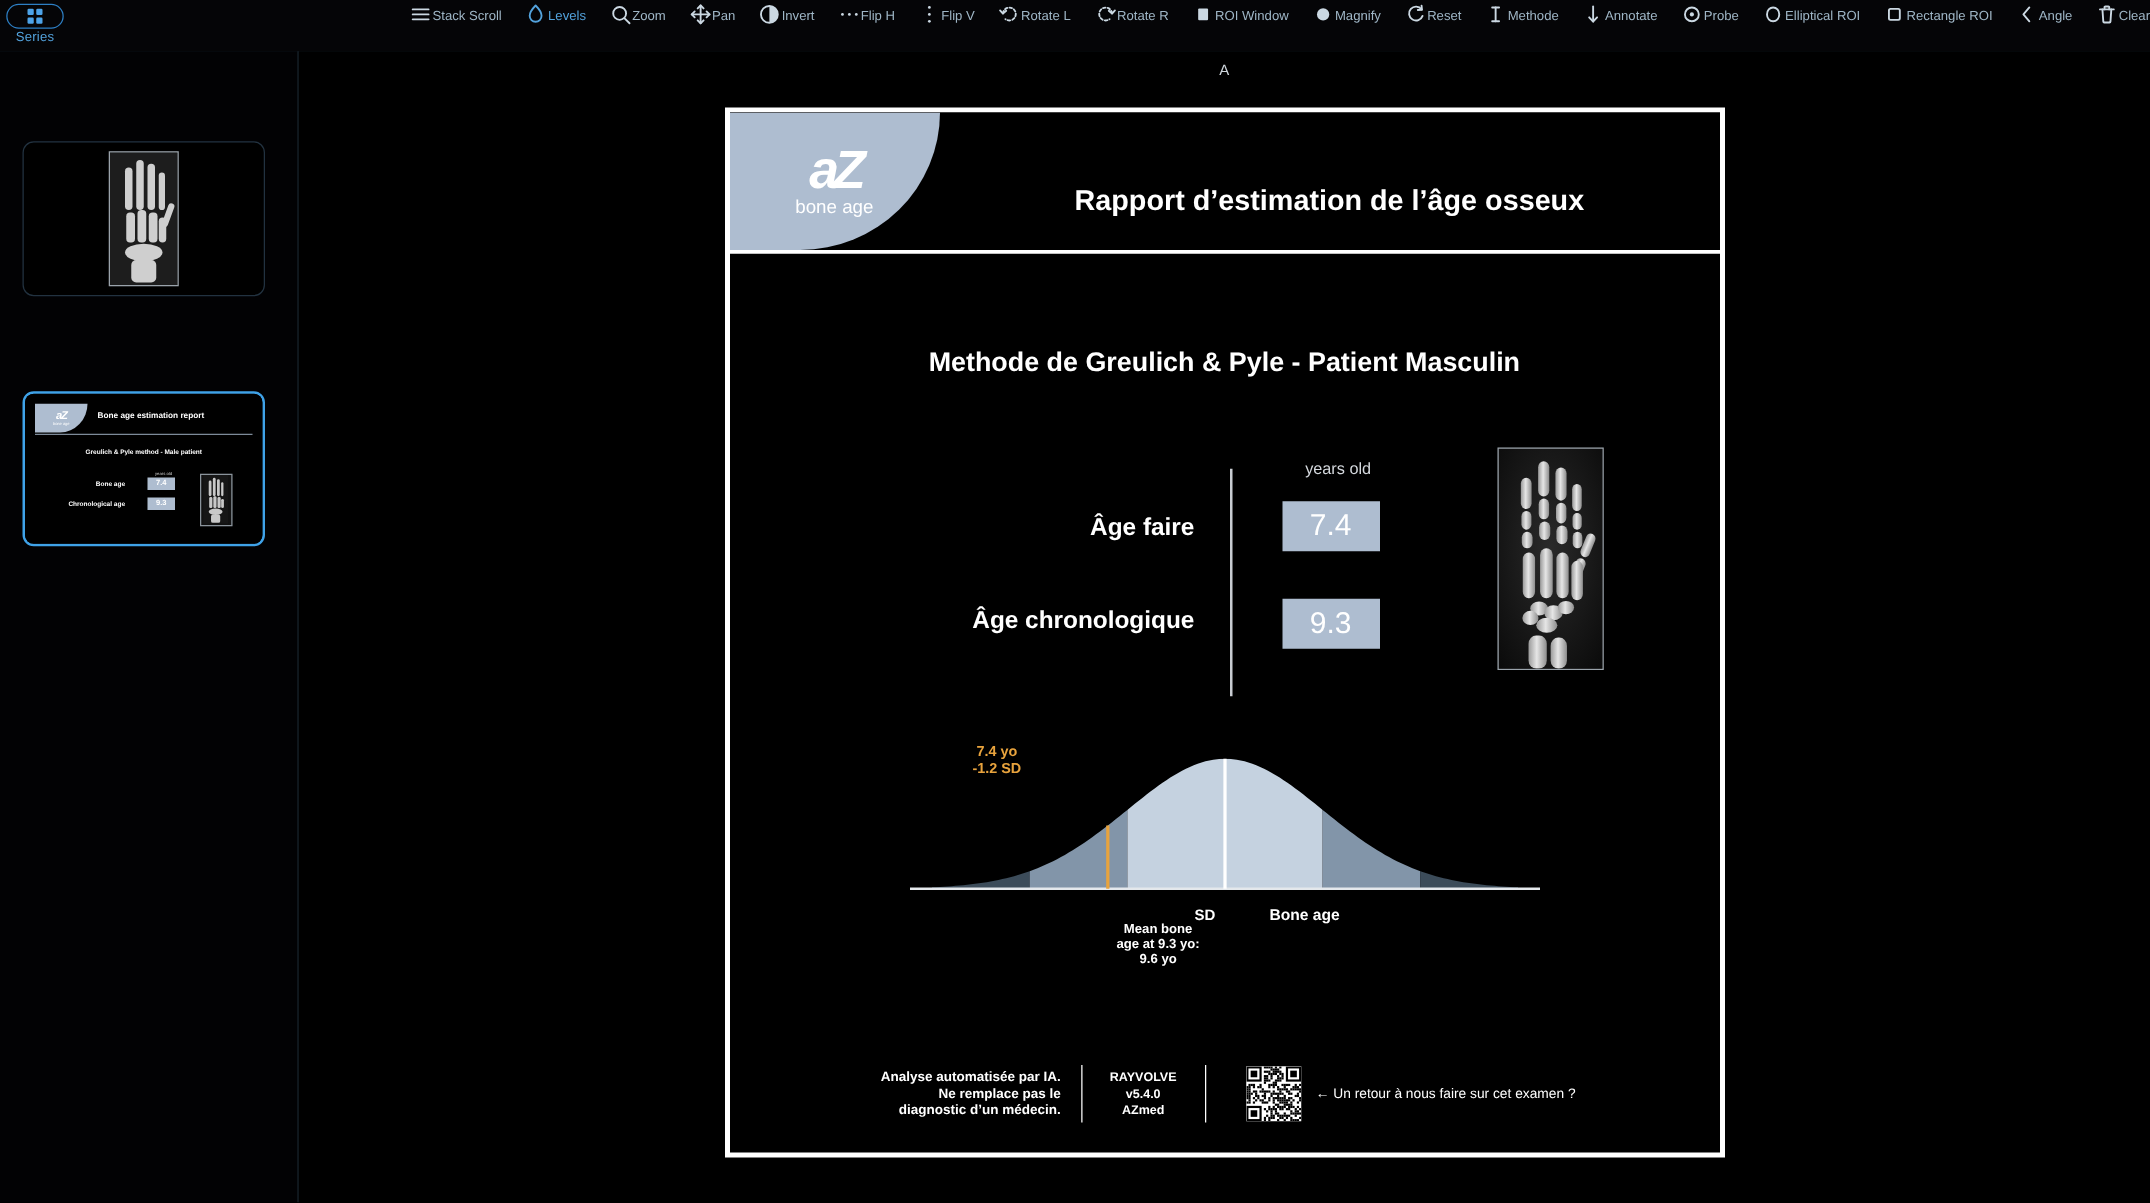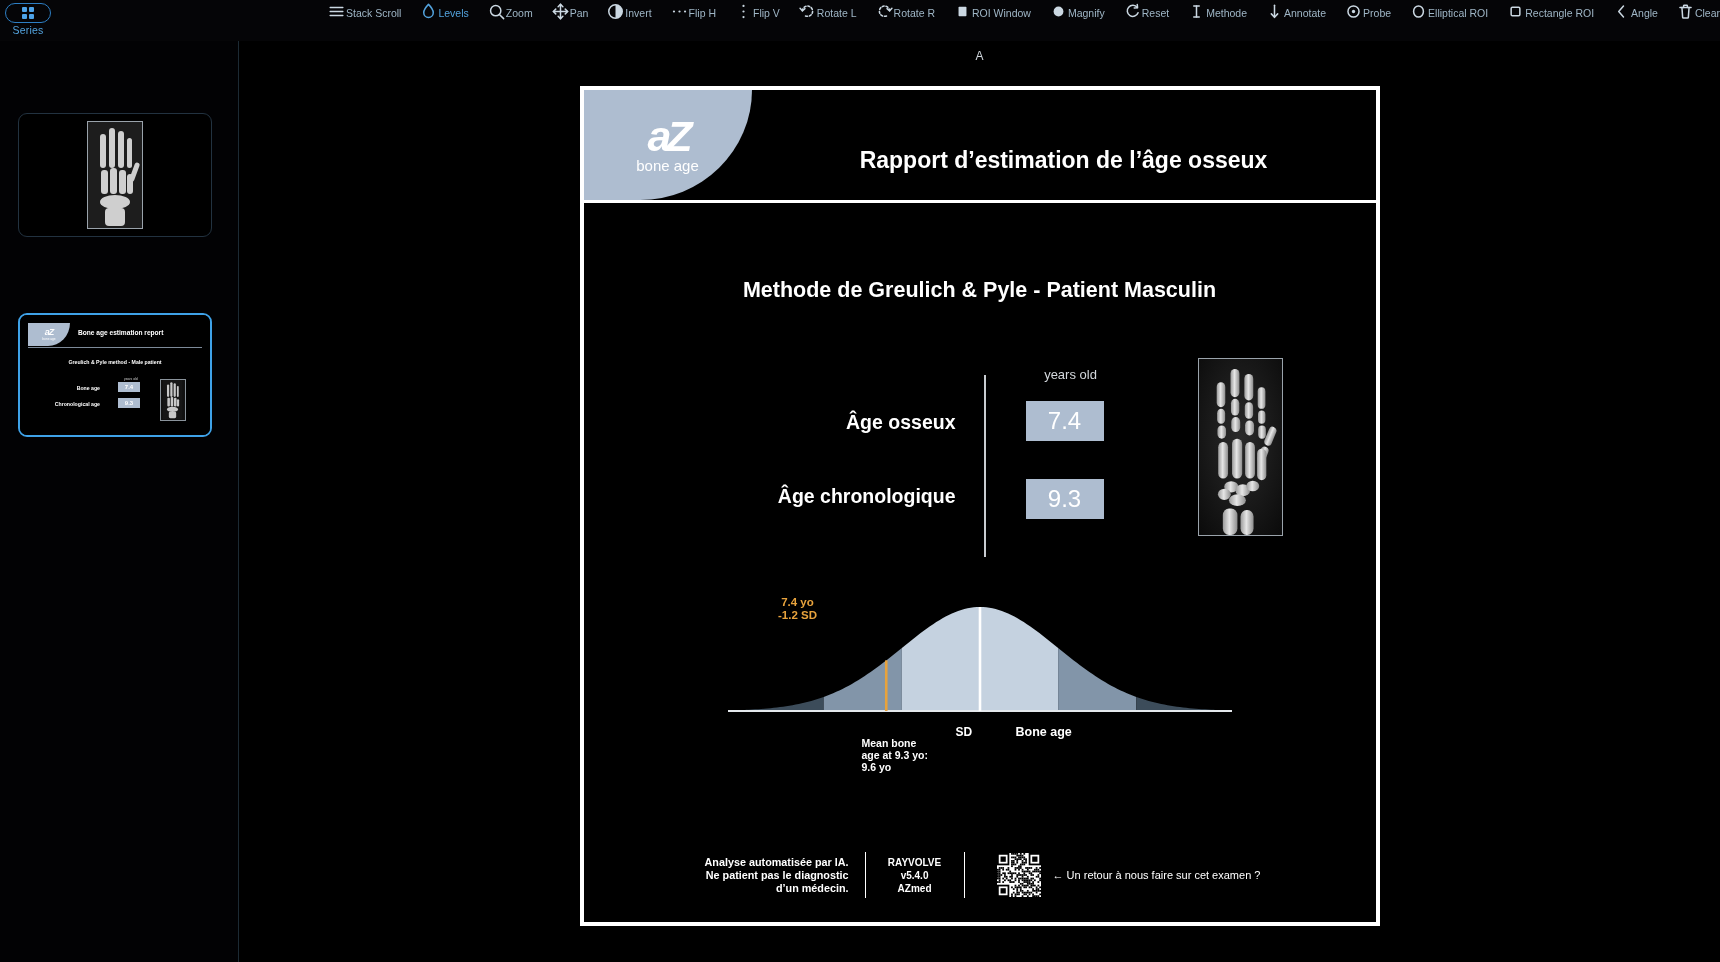--- a/index.html
+++ b/index.html
@@ -125,21 +125,21 @@
   }
 
   
   .curve-wrap{position:absolute;left:0;right:0;top:390px;height:200px;}
   .curve-svg{position:absolute;left:50%;transform:translateX(-50%);top:0;}
   .c-ann{position:absolute;color:#e8a33d;font-size:11.5px;font-weight:bold;text-align:center;line-height:13px;}
   .c-ann.a1{left:169px;top:3px;width:90px;}
   .c-lbl{position:absolute;color:#fff;font-weight:bold;}
   .c-sd{left:372px;top:132px;font-size:12px;}
   .c-ba{left:432px;top:132px;font-size:12.5px;}
-  .c-mean{left:278px;top:144px;width:130px;text-align:left;font-size:10.5px;line-height:12px;}
+  .c-mean{left:278px;top:144px;width:130px;text-align:center;font-size:10.5px;line-height:12px;}
 
   
   .rep-footer{
     position:absolute;left:0;right:0;bottom:24px;height:56px;
     display:flex;align-items:center;justify-content:center;gap:0px;
   }
   .f-disc{font-size:10.8px;font-weight:bold;color:#fff;text-align:right;line-height:13px;width:150px;}
   .f-sep{width:1px;height:46px;background:#fff;margin:0 16px;}
   .f-ver{font-size:10px;font-weight:bold;color:#fff;text-align:center;line-height:13px;width:66px;}
   .qr{width:44px;height:44px;background:#fff;margin-left:16px;position:relative;overflow:hidden;}
@@ -425,21 +425,21 @@
       <div class="rep-title">Rapport d’estimation de l’âge osseux</div>
     </div>
 
     <div class="rep-body">
 
       <div class="method">Methode de Greulich &amp; Pyle - Patient Masculin</div>
 
       <div class="ages">
         <div class="ages-divider"></div>
 
-        <div class="age-label l1">Âge osseux</div>
+        <div class="age-label l1">Âge faire</div>
         <div class="age-label l2">Âge chronologique</div>
 
         <div class="yearsold">years old</div>
         <div class="age-box b1">7.4</div>
         <div class="age-box b2">9.3</div>
 
         <div class="hand-xray">
           <svg width="83" height="176" viewBox="0 0 54 106" preserveAspectRatio="none">
             <defs>
               <radialGradient id="bg" cx="50%" cy="45%" r="75%">
@@ -511,21 +511,21 @@
         <div class="c-lbl c-sd">SD</div>
         <div class="c-lbl c-ba">Bone age</div>
         <div class="c-lbl c-mean">
           <span>Mean bone</span><br>
           <span>age at 9.3 yo:</span><br>
           <span>9.6 yo</span>
         </div>
       </div>
 
       <div class="rep-footer">
-        <div class="f-disc">Analyse automatisée par IA. Ne patient pas le diagnostic d’un médecin.</div>
+        <div class="f-disc">Analyse automatisée par IA. Ne remplace pas le diagnostic d’un médecin.</div>
         <div class="f-sep"></div>
         <div class="f-ver">
           <span>RAYVOLVE</span><br>
           <span>v5.4.0</span><br>
           <span>AZmed</span>
         </div>
         <div class="f-sep"></div>
         <div class="qr">
           <svg id="qrsvg" width="44" height="44" viewBox="0 0 44 44">
               <rect x="14.08" y="0" width="1.76" height="1.76" fill="#000"></rect>

